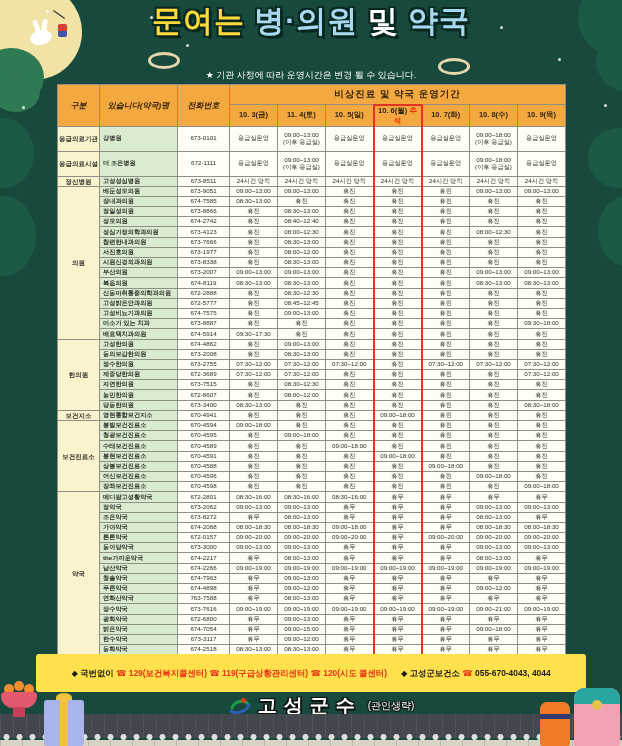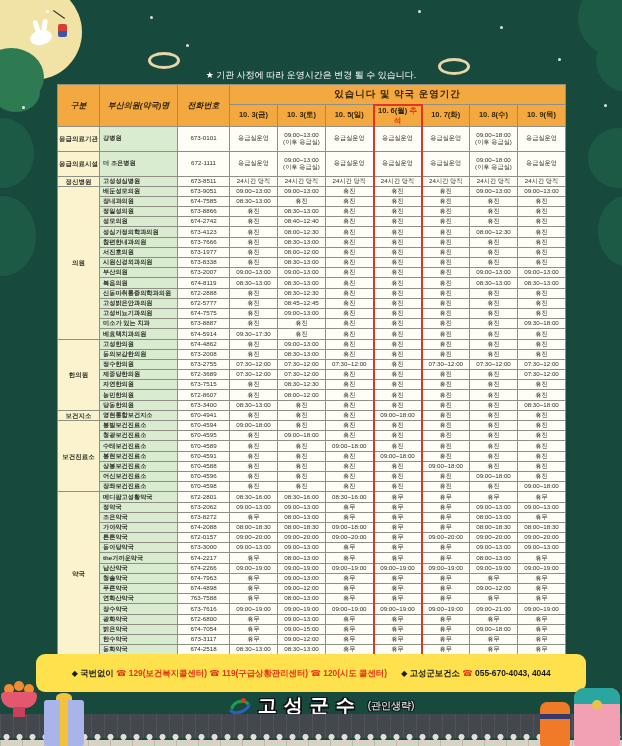--- a/index.html
+++ b/index.html
@@ -53,21 +53,21 @@
   tr.tall td{height:25px;}
   td.cat{background:#fbf3cd;font-weight:bold;font-size:6.5px;}
   td.name{background:#d9ecd0;text-align:left;padding-left:3px;font-weight:bold;}
   td.phone{background:#fffef6;}
   td.day{background:#fffef6;white-space:pre-line;}
   td.hl,th.hl{border-left:2px solid #e23424 !important;border-right:2px solid #e23424 !important;}
   th.hl-t{border-top:2px solid #e23424 !important;}
   td.hl-b{border-bottom:2px solid #e23424 !important;}
   
   .footer{position:absolute;left:36px;top:654px;width:550px;height:38px;background:#ffe14d;
-     border-radius:9px;display:flex;flex-direction:column;justify-content:center;gap:20px;
+     border-radius:3px;display:flex;flex-direction:column;justify-content:center;gap:20px;
      font-size:8.4px;font-weight:bold;color:#1c1c1c;text-align:center;line-height:1;}
   .footer .seg{white-space:pre;}
   
   .sign{position:absolute;top:693px;left:0;right:0;display:flex;align-items:center;
      justify-content:center;gap:6px;padding-left:20px;}
   .sign-text{font-size:19px;font-weight:bold;color:#fff;letter-spacing:7px;
      text-shadow:1.5px 1.5px 0 #111,-1.5px 1.5px 0 #111,1.5px -1.5px 0 #111,-1.5px -1.5px 0 #111;}
   .seal-note{font-size:10px;font-weight:normal;color:#fff;
      text-shadow:1px 1px 0 #111,-1px 1px 0 #111,1px -1px 0 #111,-1px -1px 0 #111;}
   
@@ -118,46 +118,47 @@
   <div class="dec star s3"></div>
   <div class="dec star s4"></div>
   <div class="dec star s5"></div>
   <div class="dec star s6"></div>
   <div class="dec star s7"></div>
   <div class="dec star s8"></div>
   <div class="dec cloud c1"></div>
   <div class="dec cloud c2"></div>
 
   <div class="title">
+    <div class="title-line2"><span class="seg c-yellow">문여는 </span><span class="seg c-blue">병·의원</span><span class="seg c-white"> 및 </span><span class="seg c-blue">약국</span></div>
   </div>
   <div class="notice">★ 기관 사정에 따라 운영시간은 변경 될 수 있습니다.</div>
 
   <table class="sched">
     <colgroup>
       <col class="c-cat">
         <col class="c-name">
         <col class="c-phone">
       <col class="c-day">
         <col class="c-day">
         <col class="c-day">
         <col class="c-day">
       <col class="c-day">
         <col class="c-day">
         <col class="c-day">
     </colgroup>
     <thead>
       <tr>
         <th rowspan="2" class="col-head">구분</th>
-        <th rowspan="2" class="col-head">부산의원(약국)명</th>
+        <th rowspan="2" class="col-head">있습니다(약국)명</th>
         <th rowspan="2" class="col-head">전화번호</th>
-        <th colspan="7" class="span-head">있습니다 및 약국 운영기간</th>
+        <th colspan="7" class="span-head">비상진료 및 약국 운영기간</th>
       </tr>
       <tr class="date-row">
           <th class="">10. 3(금)</th>
-          <th class="">10. 3(토)</th>
+          <th class="">11. 4(토)</th>
           <th class="">10. 5(일)</th>
           <th class="hl hl-t">10. 6(월)<span class="chuseok"> 추석</span></th>
           <th class="">10. 7(화)</th>
           <th class="">10. 8(수)</th>
           <th class="">10. 9(목)</th>
         </tr>
     </thead>
     <tbody>
         <tr class="tall">
           <td rowspan="1" class="cat">응급의료기관</td>

